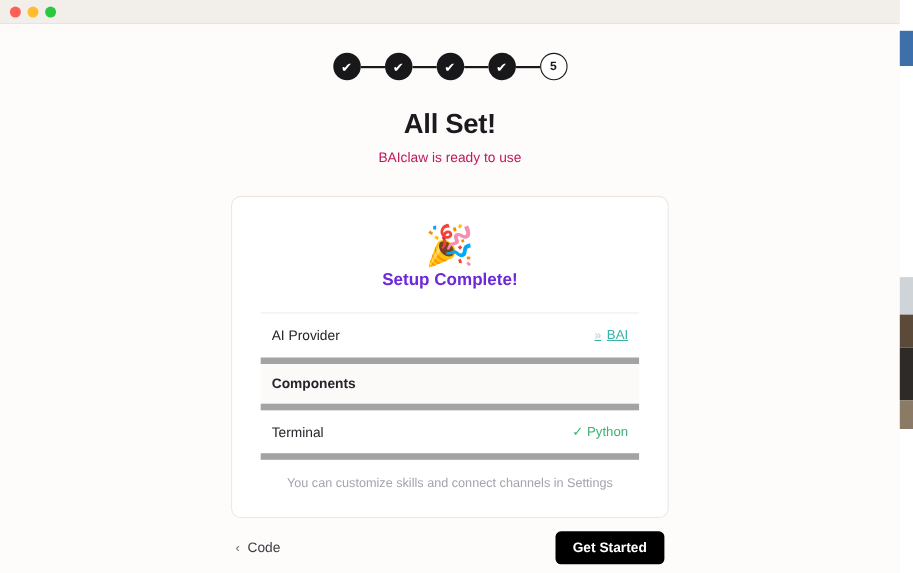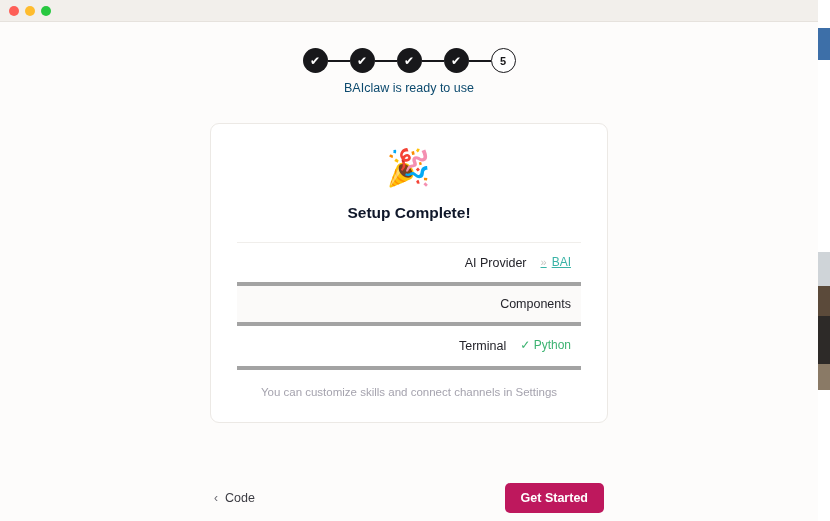--- a/index.html
+++ b/index.html
@@ -88,21 +88,21 @@
     text-align: center;
     font-size: 25px;
     font-weight: bold;
     color: #1b1b1f;
     margin-top: 26px;
     letter-spacing: -0.3px;
   }
   .page-sub {
     text-align: center;
     font-size: 12.5px;
-    color: #0c4a6e;
+    color: #be185d;
     margin-top: 8px;
   }
 
   .card {
     width: 398px;
     margin: 28px auto 0;
     background: #ffffff;
     border: 1px solid #ece9e5;
     border-radius: 9px;
     padding: 22px 26px 24px;
@@ -110,45 +110,45 @@
   .emoji {
     text-align: center;
     font-size: 36px;
     line-height: 1;
     margin-top: 4px;
   }
   .card-title {
     text-align: center;
     font-size: 15.5px;
     font-weight: bold;
-    color: #0f172a;
-    margin-top: 18px;
+    color: #6d28d9;
+    margin-top: 5px;
   }
   .card-desc {
     text-align: center;
     font-size: 12.5px;
     color: #6f6ea0;
     line-height: 1.45;
     margin-top: 14px;
     padding: 0 6px;
   }
 
   .summary {
     margin-top: 20px;
     border-top: 1px solid #f0eeeb;
   }
   .summary-row {
     display: flex;
     align-items: center;
-    justify-content: flex-end;
+    justify-content: space-between;
     gap: 14px;
     padding: 11px 10px;
-    border-bottom: 4px solid #a3a3a3;
-  }
-  .summary-row.alt { background: #fbfaf9; }
+    border-bottom: 6px solid #a3a3a3;
+  }
+  .summary-row.alt { background: #fbfaf9; font-weight: bold; }
   .summary-label {
     font-size: 12.5px;
     color: #24242b;
     flex: 0 0 auto;
   }
   .summary-value {
     font-size: 12px;
     text-align: right;
     line-height: 1.45;
   }
@@ -181,21 +181,21 @@
     gap: 7px;
     font-size: 12.5px;
     color: #3c3c43;
     background: none;
     border: none;
     cursor: pointer;
     font-family: "Liberation Sans", sans-serif;
   }
   .back-arrow { font-size: 12px; color: #6b6b73; }
   .primary-btn {
-    background: #be185d;
+    background: #000000;
     color: #ffffff;
     border: none;
     border-radius: 5px;
     font-size: 12.5px;
     font-weight: bold;
     padding: 8px 16px;
     cursor: pointer;
     font-family: "Liberation Sans", sans-serif;
   }
 </style>
@@ -227,20 +227,21 @@
       <div class="step-line"></div>
       <div class="step done">
         <span class="check">✔</span>
       </div>
       <div class="step-line"></div>
       <div class="step current">
         <span>5</span>
       </div>
     </div>
 
+    <div class="page-title">All Set!</div>
     <div class="page-sub">BAIclaw is ready to use</div>
 
     <div class="card">
       <div class="emoji">🎉</div>
       <div class="card-title">Setup Complete!</div>
 
       <div class="summary">
 
         <div class="summary-row">
           <span class="summary-label">AI Provider</span>

